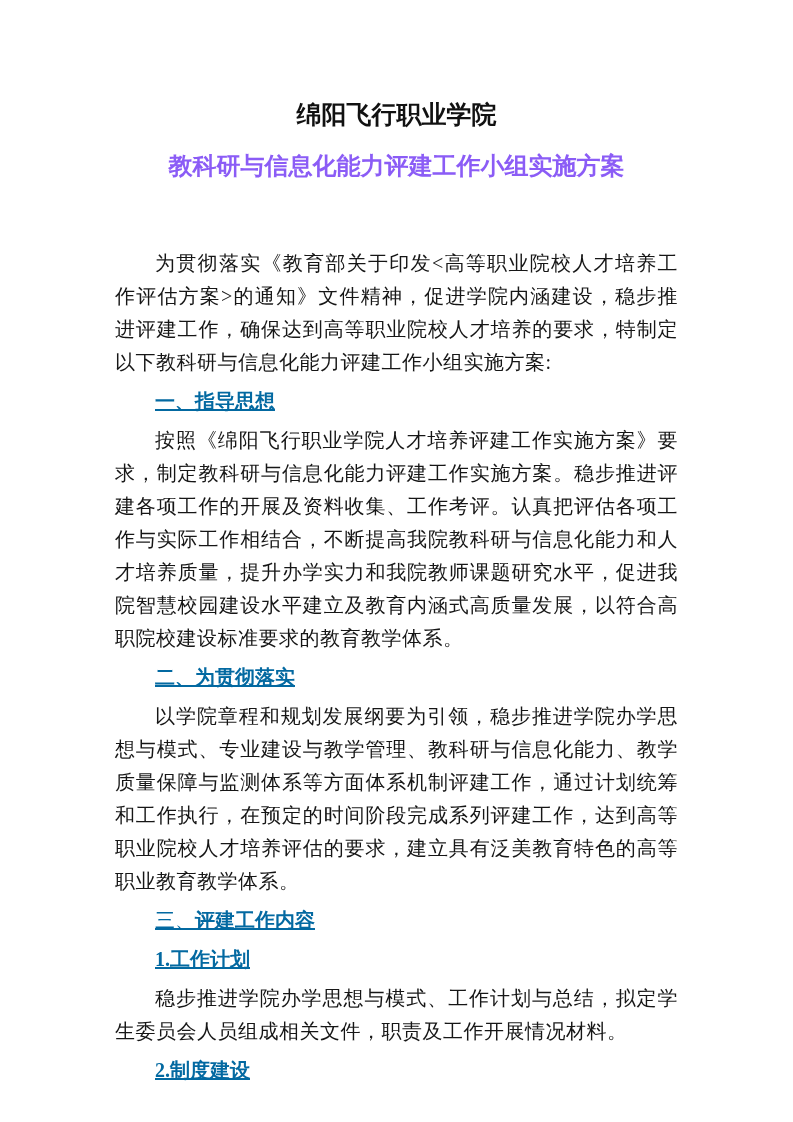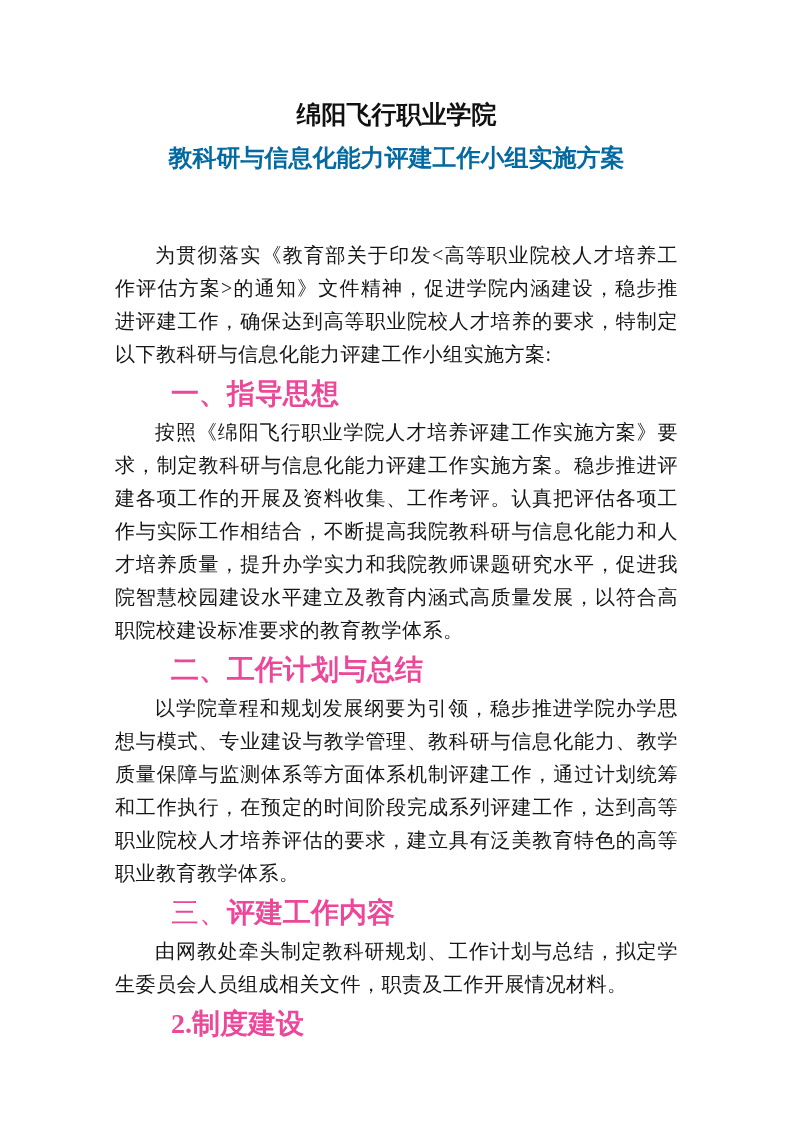--- a/index.html
+++ b/index.html
@@ -20,47 +20,48 @@
   .doc-title-line1 {
     margin: 0;
     text-align: center;
     font-family: "Liberation Sans", sans-serif;
     font-weight: bold;
     font-size: 25px;
     line-height: 43px;
     color: #111111;
   }
   .doc-title-line2 {
-    margin: 0;
+    margin: 8px;
     text-align: center;
     font-family: "Liberation Sans", sans-serif;
     font-weight: bold;
     font-size: 24px;
     line-height: 43px;
-    color: #0369a1;
+    color: #8b5cf6;
   }
   .para {
     margin: 0;
     text-indent: 2em;
     text-align: justify;
     font-family: "Liberation Serif", serif;
     font-size: 20px;
     line-height: 33px;
     letter-spacing: 0.5px;
   }
   .para.first {
     margin-top: 60px;
   }
   .heading {
     margin: 6px 0;
     text-indent: 2em;
-    font-size: 28px;
+    font-size: 20px;
     line-height: 33px;
     font-weight: bold;
-    color: #ec4899;
+    color: #0369a1;
+    text-decoration: underline;
   }
   .h-sans {
     font-family: "Liberation Sans", sans-serif;
   }
   .h-kai {
     font-family: "Liberation Serif", serif;
   }
   .h-prefix {
     font-family: "Liberation Serif", serif;
     font-weight: normal;
@@ -79,25 +80,26 @@
   <h1 class="doc-title-line1">绵阳飞行职业学院</h1>
 
   <h1 class="doc-title-line2">教科研与信息化能力评建工作小组实施方案</h1>
 
   <p class="para first">为贯彻落实《教育部关于印发&lt;高等职业院校人才培养工作评估方案&gt;的通知》文件精神，促进学院内涵建设，稳步推进评建工作，确保达到高等职业院校人才培养的要求，特制定以下教科研与信息化能力评建工作小组实施方案:</p>
 
   <h2 class="heading h-sans">一、指导思想</h2>
 
   <p class="para">按照《绵阳飞行职业学院人才培养评建工作实施方案》要求，制定教科研与信息化能力评建工作实施方案。稳步推进评建各项工作的开展及资料收集、工作考评。认真把评估各项工作与实际工作相结合，不断提高我院教科研与信息化能力和人才培养质量，提升办学实力和我院教师课题研究水平，促进我院智慧校园建设水平建立及教育内涵式高质量发展，以符合高职院校建设标准要求的教育教学体系。</p>
 
-  <h2 class="heading h-sans">二、工作计划与总结</h2>
+  <h2 class="heading h-sans">二、为贯彻落实</h2>
 
   <p class="para">以学院章程和规划发展纲要为引领，稳步推进学院办学思想与模式、专业建设与教学管理、教科研与信息化能力、教学质量保障与监测体系等方面体系机制评建工作，通过计划统筹和工作执行，在预定的时间阶段完成系列评建工作，达到高等职业院校人才培养评估的要求，建立具有泛美教育特色的高等职业教育教学体系。</p>
 
   <h2 class="heading"><span class="h-prefix">三、</span><span class="h-sans-inline">评建工作内容</span></h2>
 
 
+  <h4 class="heading h-kai">1.工作计划</h4>
 
-  <p class="para">由网教处牵头制定教科研规划、工作计划与总结，拟定学生委员会人员组成相关文件，职责及工作开展情况材料。</p>
+  <p class="para">稳步推进学院办学思想与模式、工作计划与总结，拟定学生委员会人员组成相关文件，职责及工作开展情况材料。</p>
 
   <h4 class="heading h-kai">2.制度建设</h4>
 
 </div>
 
 </body></html>

